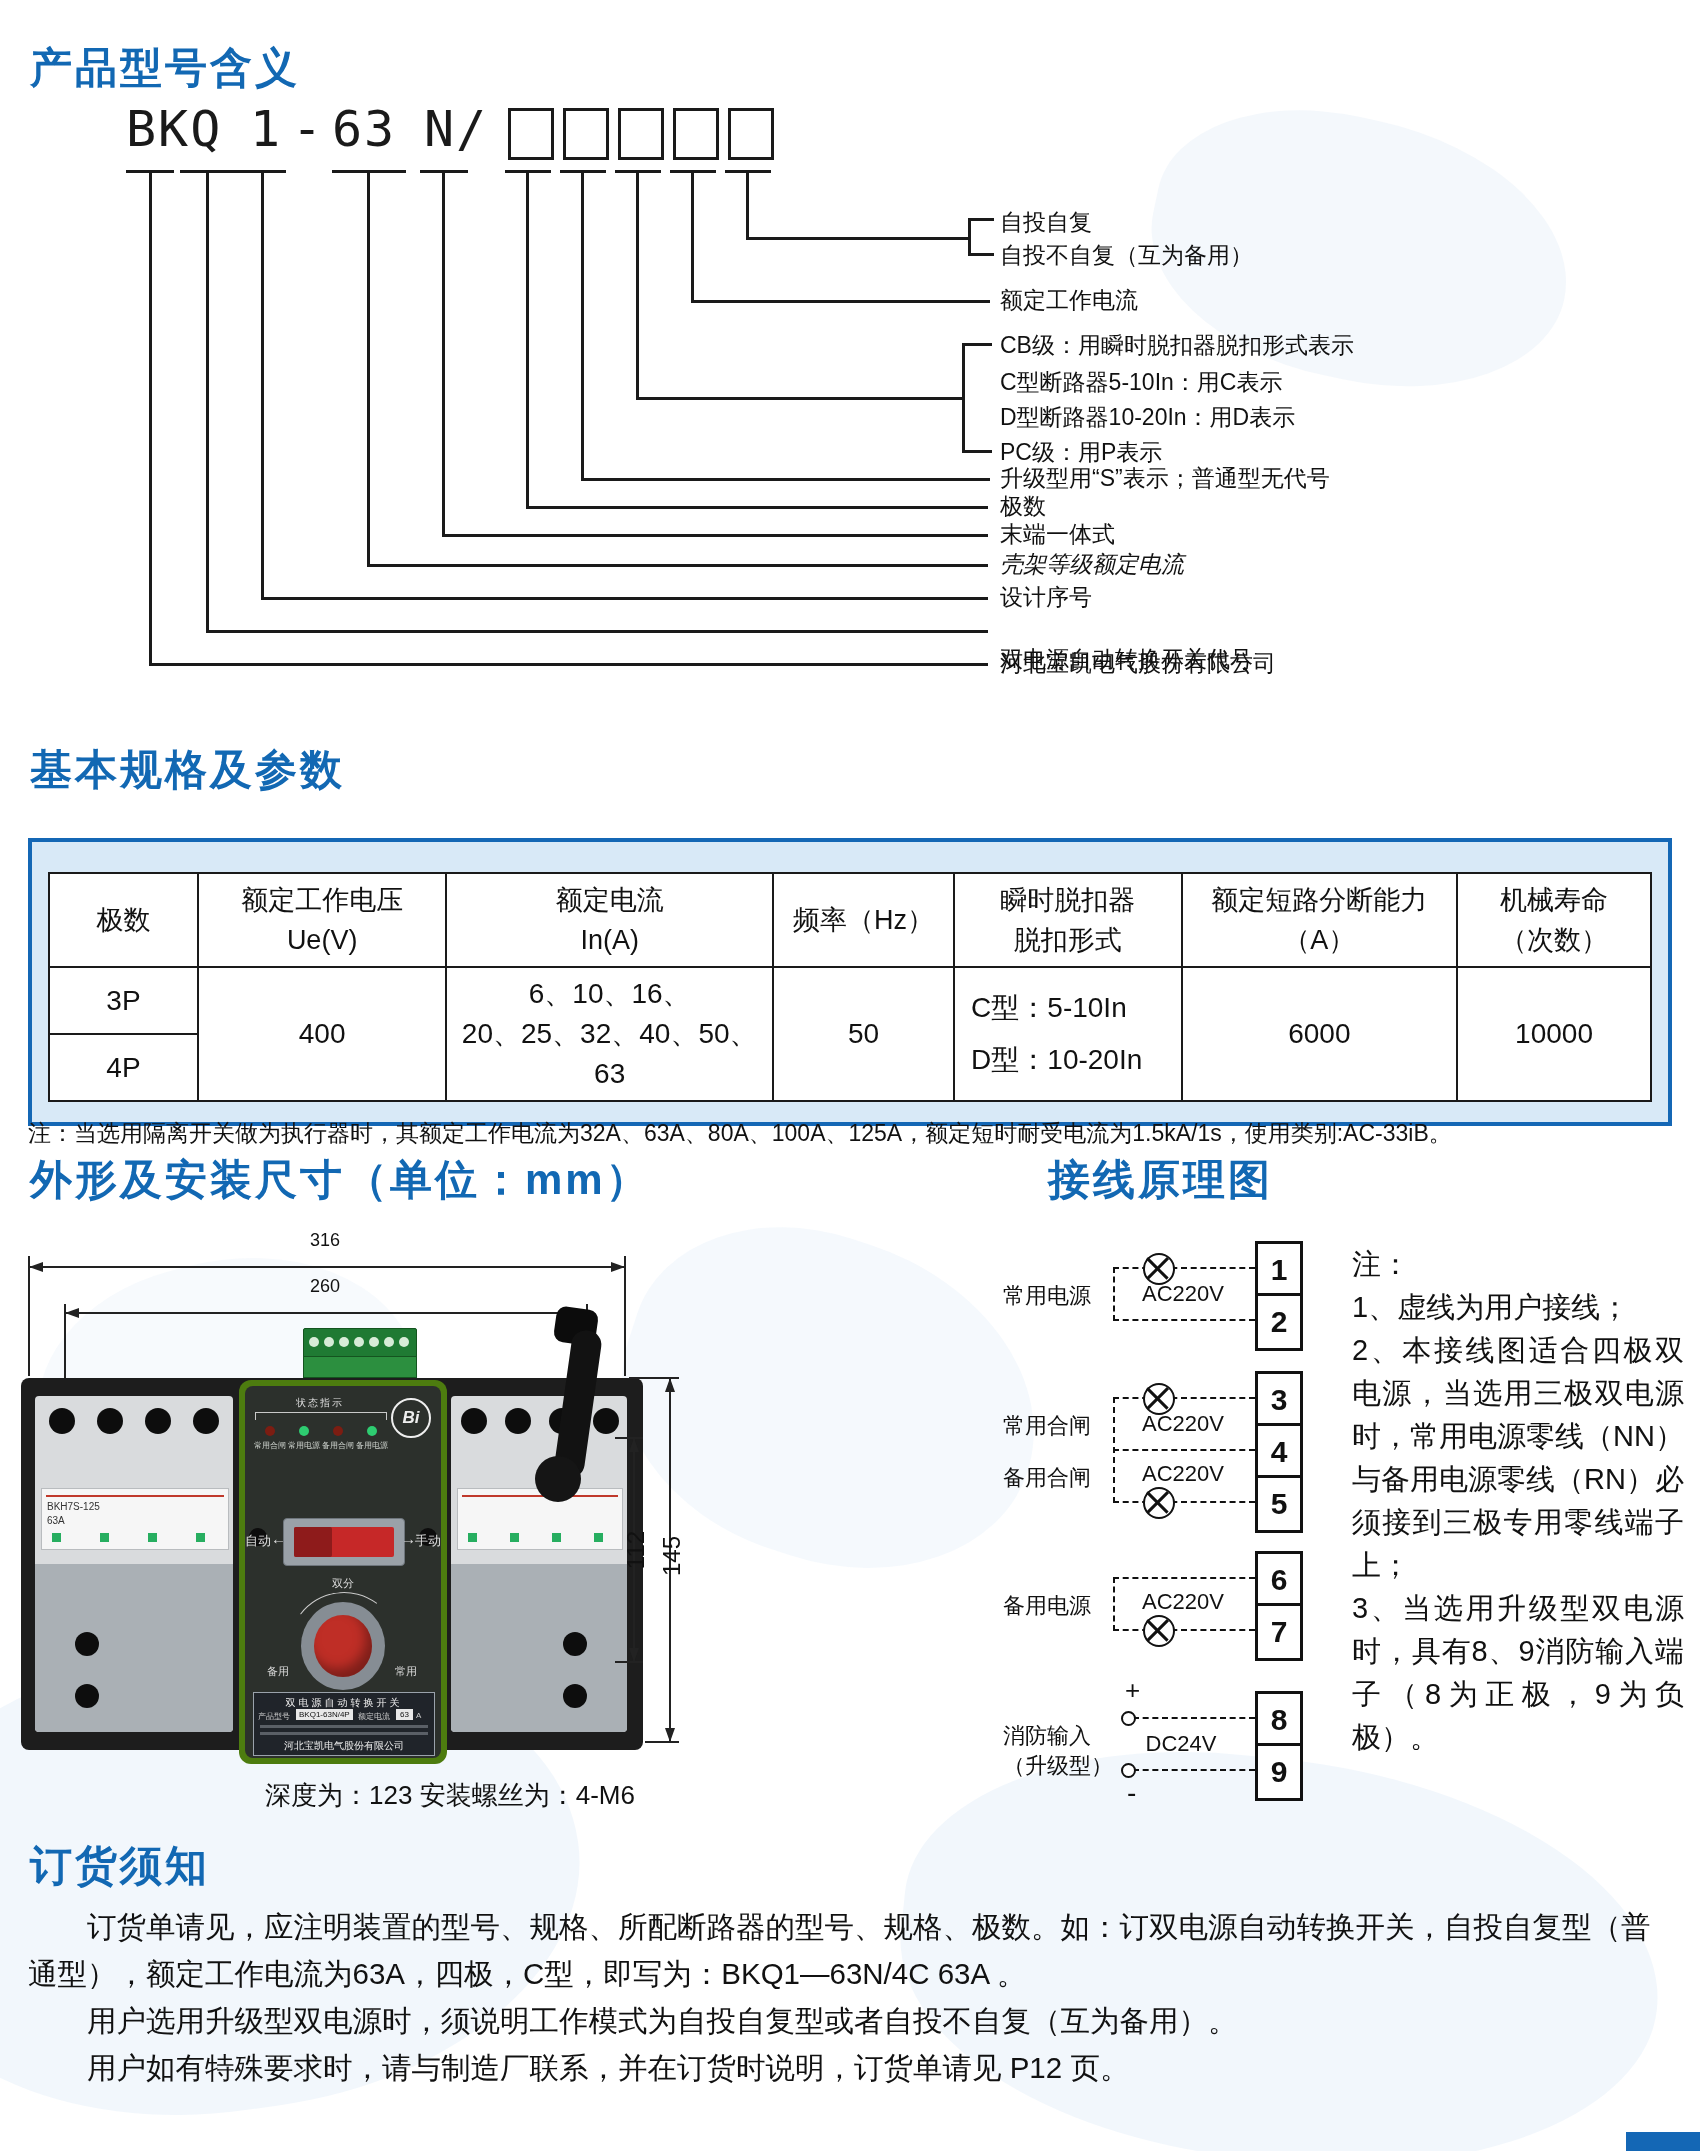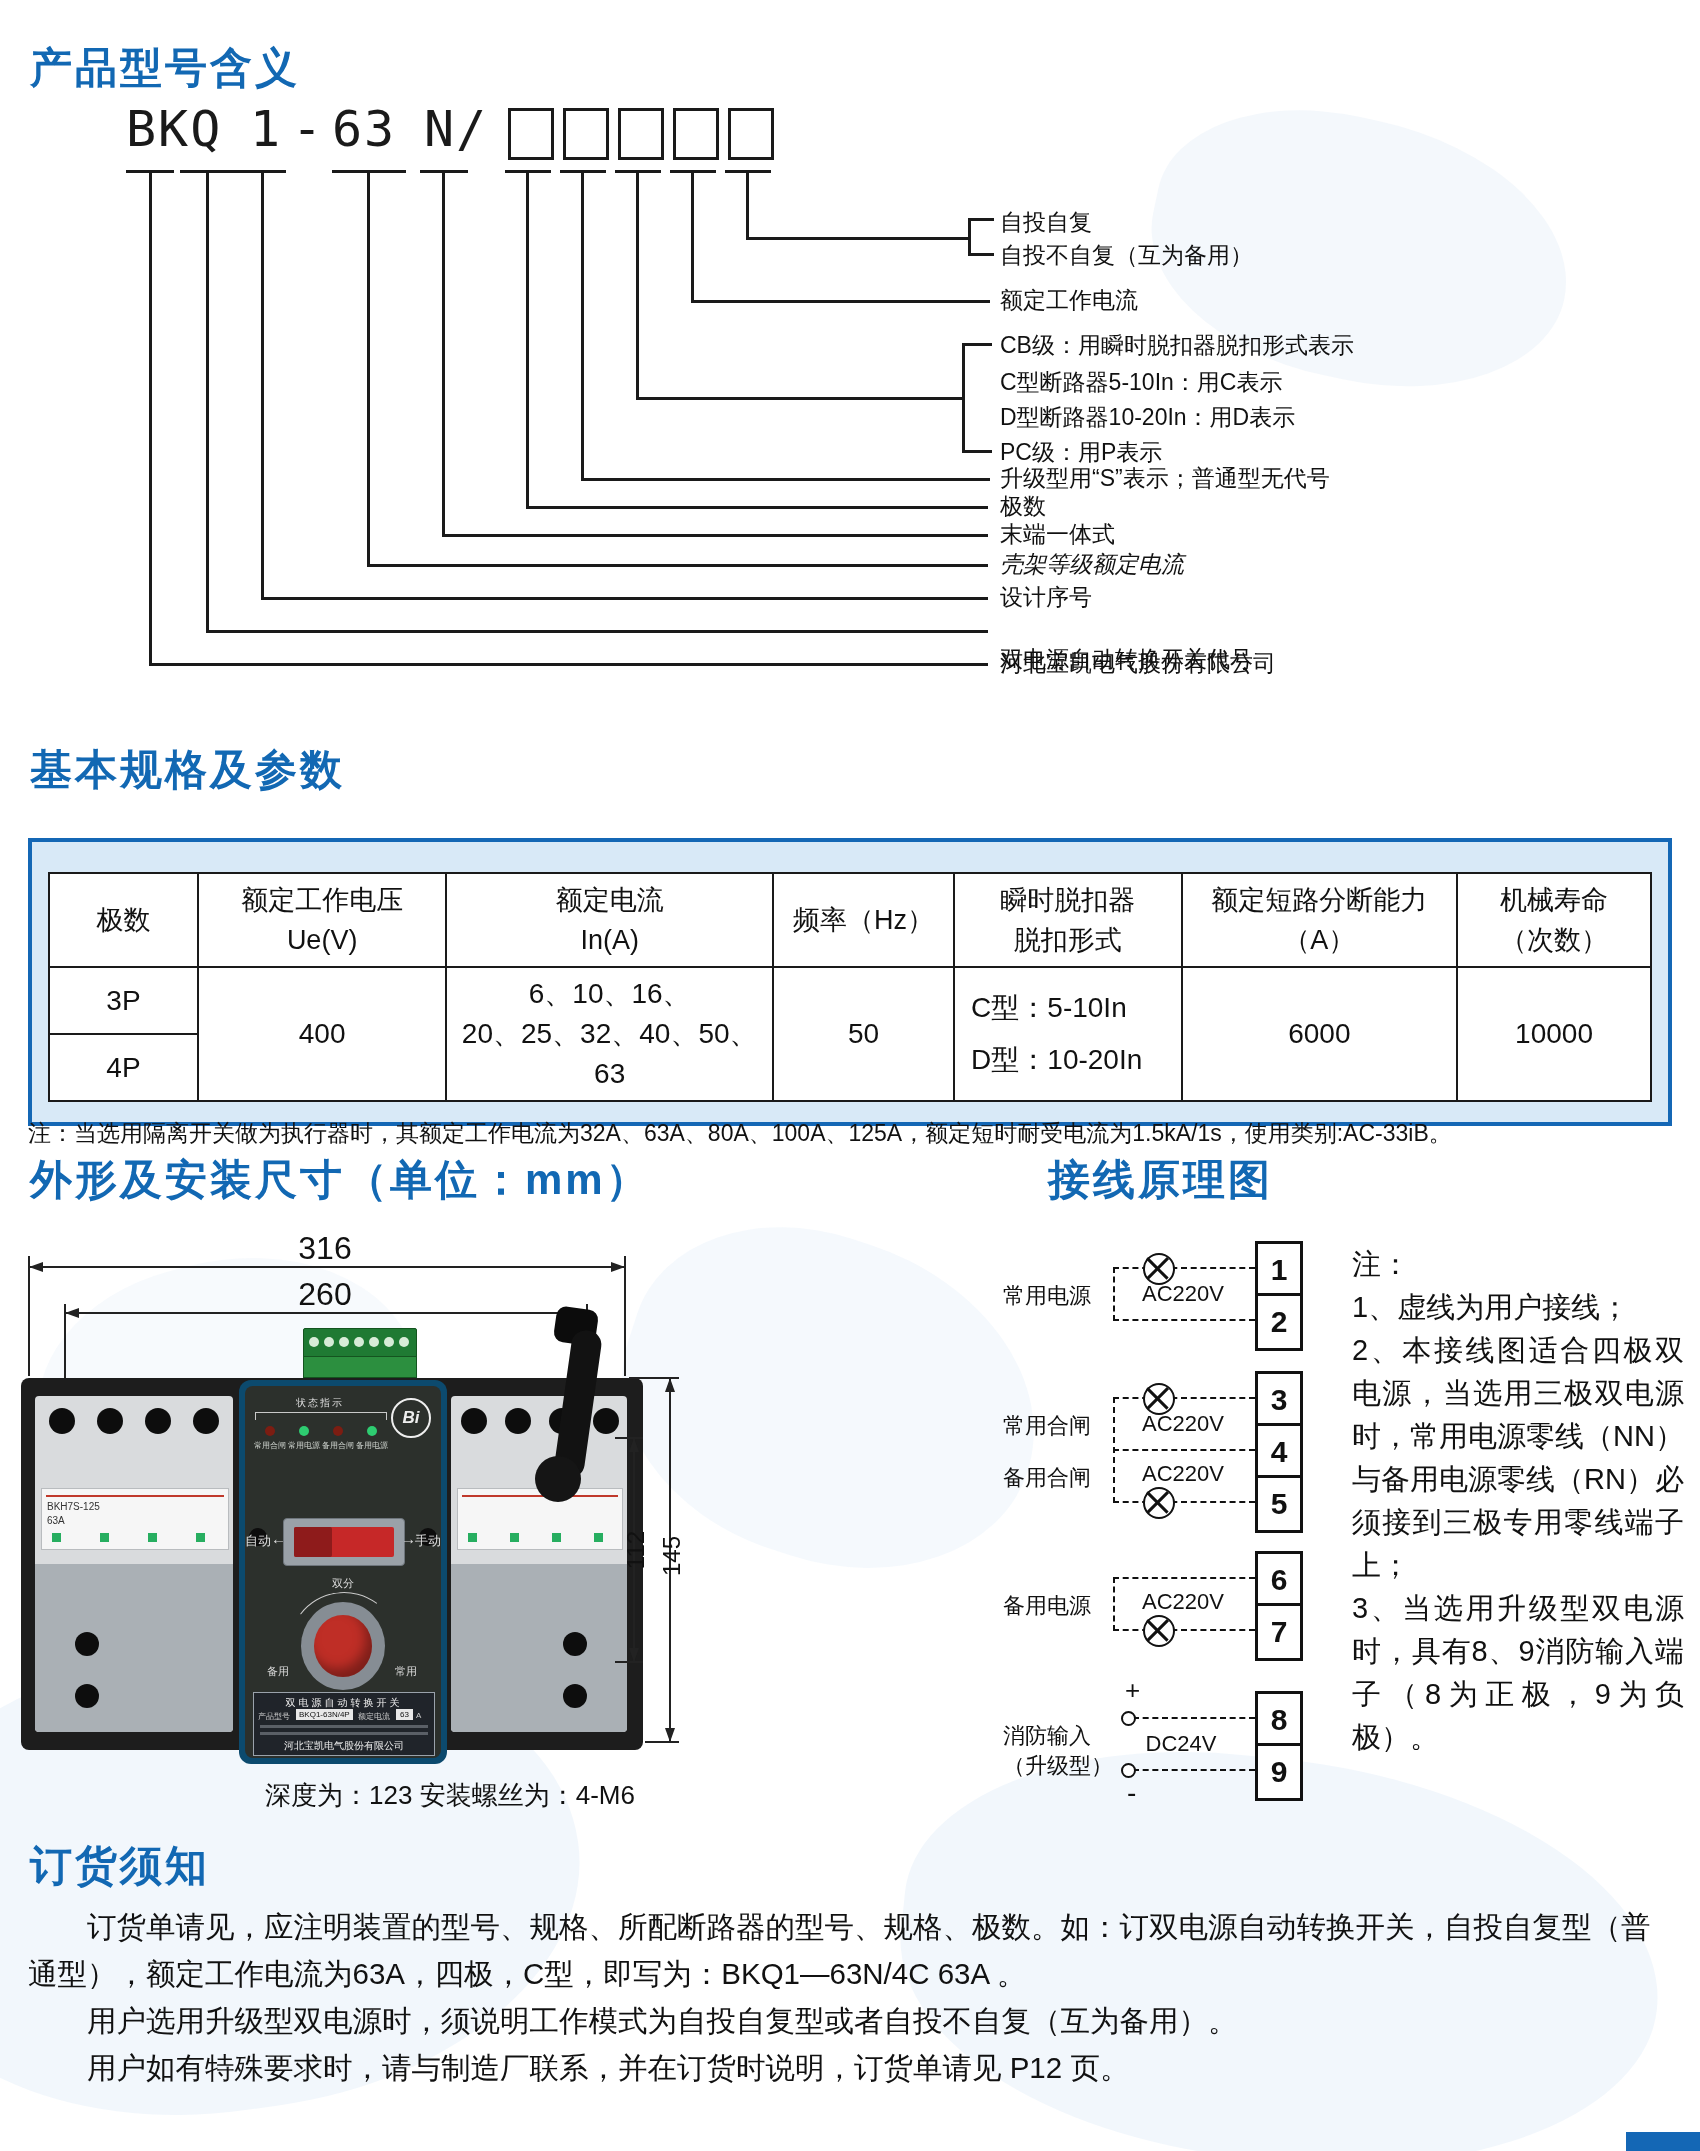--- a/index.html
+++ b/index.html
@@ -21,21 +21,21 @@
   #spec table{width:100%;border-collapse:collapse;background:#fff;table-layout:fixed;}
   #spec th,#spec td{border:2px solid #1a1a1a;text-align:center;font-weight:normal;
         font-size:27px;color:#111;padding:6px 4px;}
   #spec th{line-height:40px;}
   #spec td{font-size:28px;line-height:40px;}
   .trip-cell{text-align:left !important;padding-left:16px !important;line-height:52px !important;}
   #spec-note{position:absolute;left:28px;top:1118px;width:1650px;font-size:23px;color:#111;z-index:2;white-space:nowrap;}
   
   #figure{position:absolute;left:15px;top:1230px;width:690px;height:600px;z-index:2;}
   .dim{position:absolute;background:#222;}
-  .dimlabel{position:absolute;font-size:32px;color:#111;text-align:center;}
+  .dimlabel{position:absolute;font-size:18px;color:#111;text-align:center;}
   .vtext{transform:rotate(-90deg);transform-origin:center;}
   .ah{position:absolute;width:0;height:0;border-style:solid;}
   .screw{position:absolute;border-radius:50%;background:#0d0d0d;}
   .gsq{position:absolute;width:9px;height:9px;background:#27ae60;}
   
   #wiring{position:absolute;left:995px;top:1225px;width:345px;height:590px;z-index:2;}
   .term{position:absolute;left:260px;width:42px;height:52px;border:3px solid #111;background:#fff;
         font-size:30px;font-weight:bold;text-align:center;line-height:52px;color:#111;}
   .dh{position:absolute;border-top:2.5px dashed #111;}
   .dv{position:absolute;border-left:2.5px dashed #111;}
@@ -235,21 +235,21 @@
         <div class="gsq" style="left:10px;top:44px;"></div>
         <div class="gsq" style="left:52px;top:44px;"></div>
         <div class="gsq" style="left:94px;top:44px;"></div>
         <div class="gsq" style="left:136px;top:44px;"></div>
       </div>
       <div style="position:absolute;left:0;top:168px;width:176px;height:168px;background:#aab0b5;border-radius:0 0 4px 4px;"></div>
       <div class="screw" style="left:112px;top:236px;width:24px;height:24px;"></div>
       <div class="screw" style="left:112px;top:288px;width:24px;height:24px;"></div>
     </div>
 
-    <div style="position:absolute;left:224px;top:150px;width:208px;height:384px;background:#0c4a6e;border-radius:12px;">
+    <div style="position:absolute;left:224px;top:150px;width:208px;height:384px;background:#4d7c0f;border-radius:12px;">
       <div style="position:absolute;left:6px;top:6px;right:6px;bottom:6px;background:#2c302c;border-radius:8px;"></div>
       <div class="screw" style="left:10px;top:148px;width:18px;height:18px;"></div>
       <div class="screw" style="left:180px;top:148px;width:18px;height:18px;"></div>
       <div class="screw" style="left:24px;top:352px;width:14px;height:14px;"></div>
       <div class="screw" style="left:170px;top:352px;width:14px;height:14px;"></div>
 
       <div style="position:absolute;left:18px;top:16px;width:126px;text-align:center;font-size:10px;color:#ddd;letter-spacing:2px;">状态指示</div>
       <div style="position:absolute;left:16px;top:32px;width:130px;height:7px;border-top:1.5px solid #c9c9c9;border-left:1.5px solid #c9c9c9;border-right:1.5px solid #c9c9c9;"></div>
       <div style="position:absolute;left:26px;top:46px;width:10px;height:10px;border-radius:50%;background:#7c1d12;"></div>
       <div style="position:absolute;left:60px;top:46px;width:10px;height:10px;border-radius:50%;background:#2ecc71;"></div>

